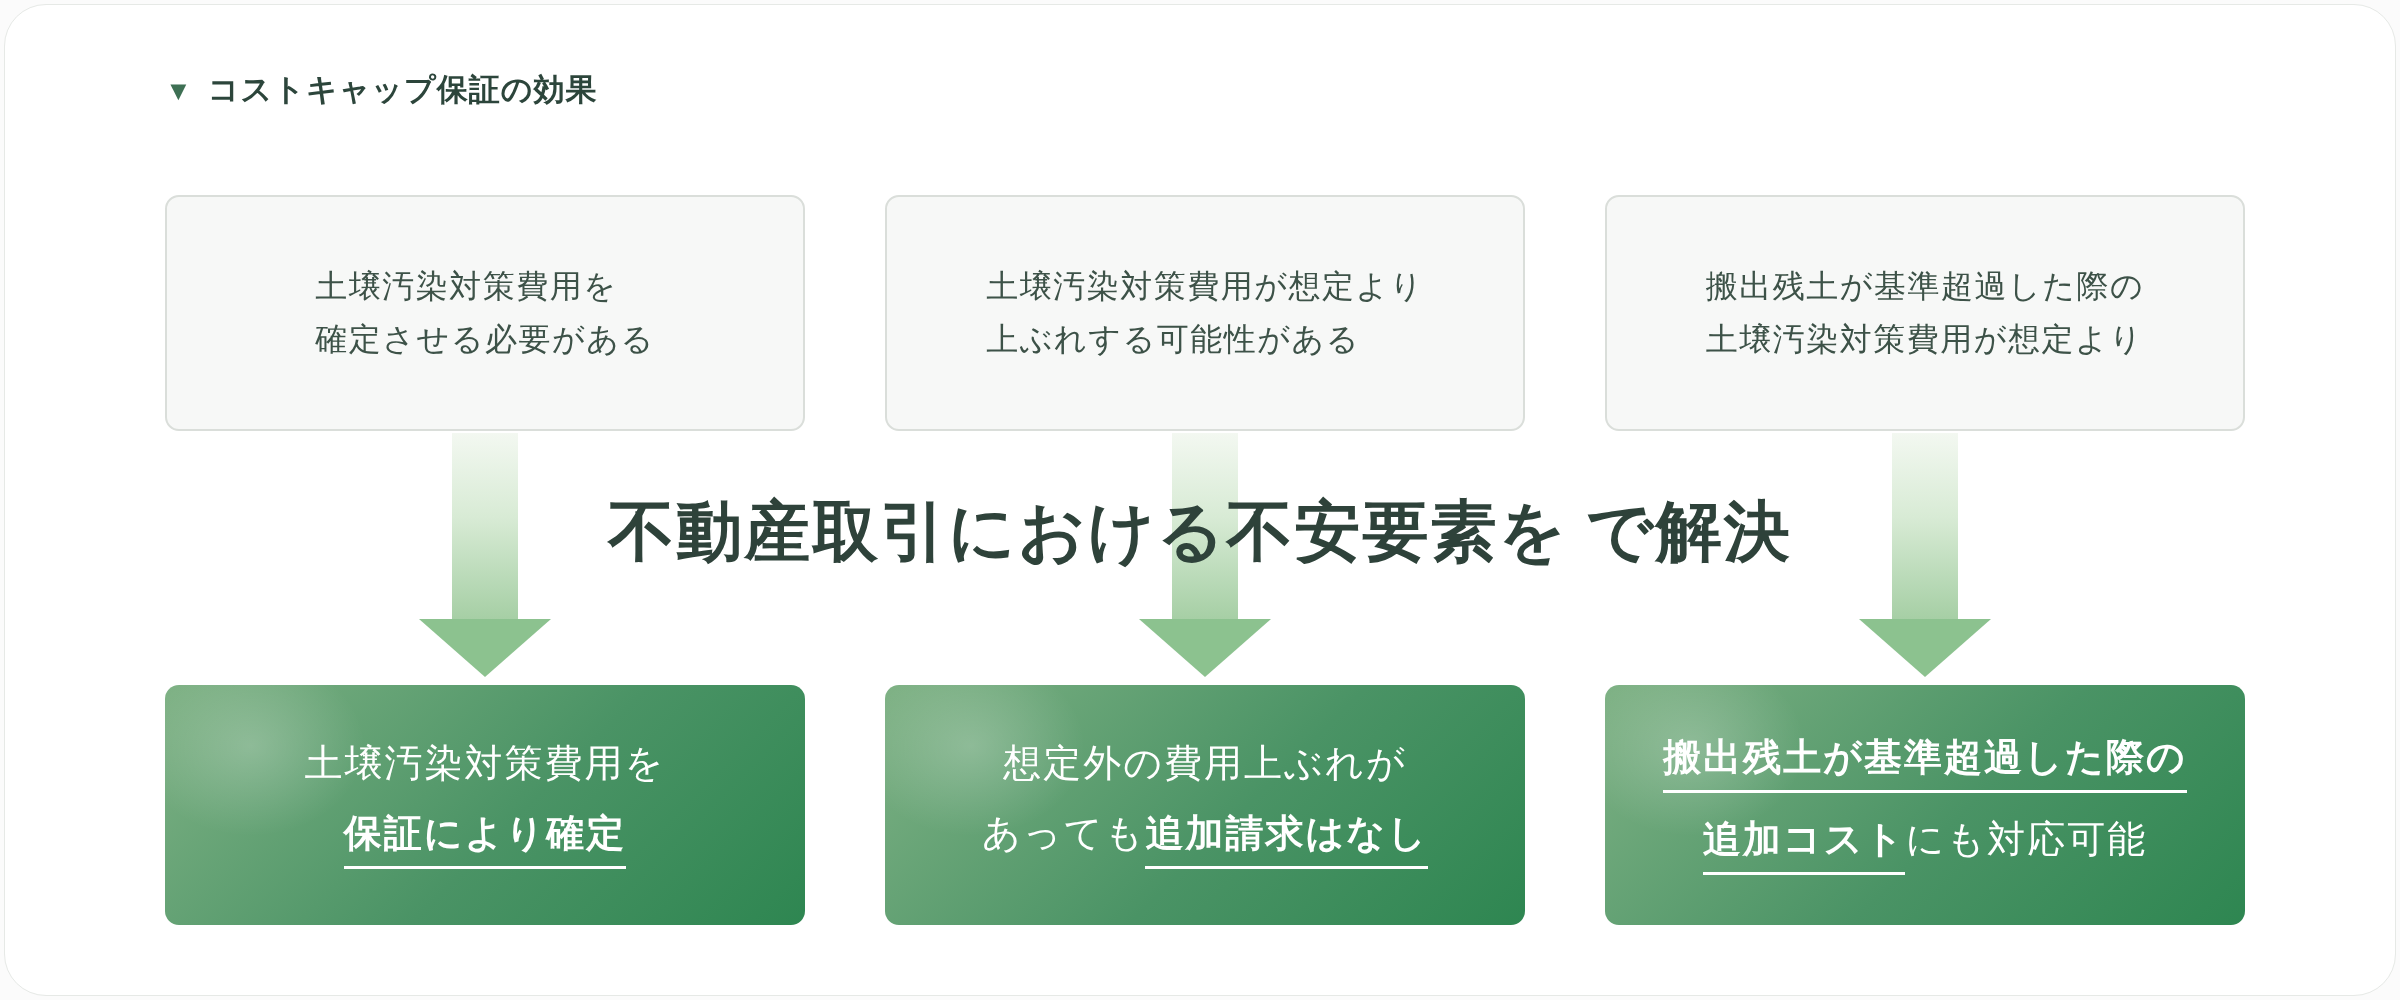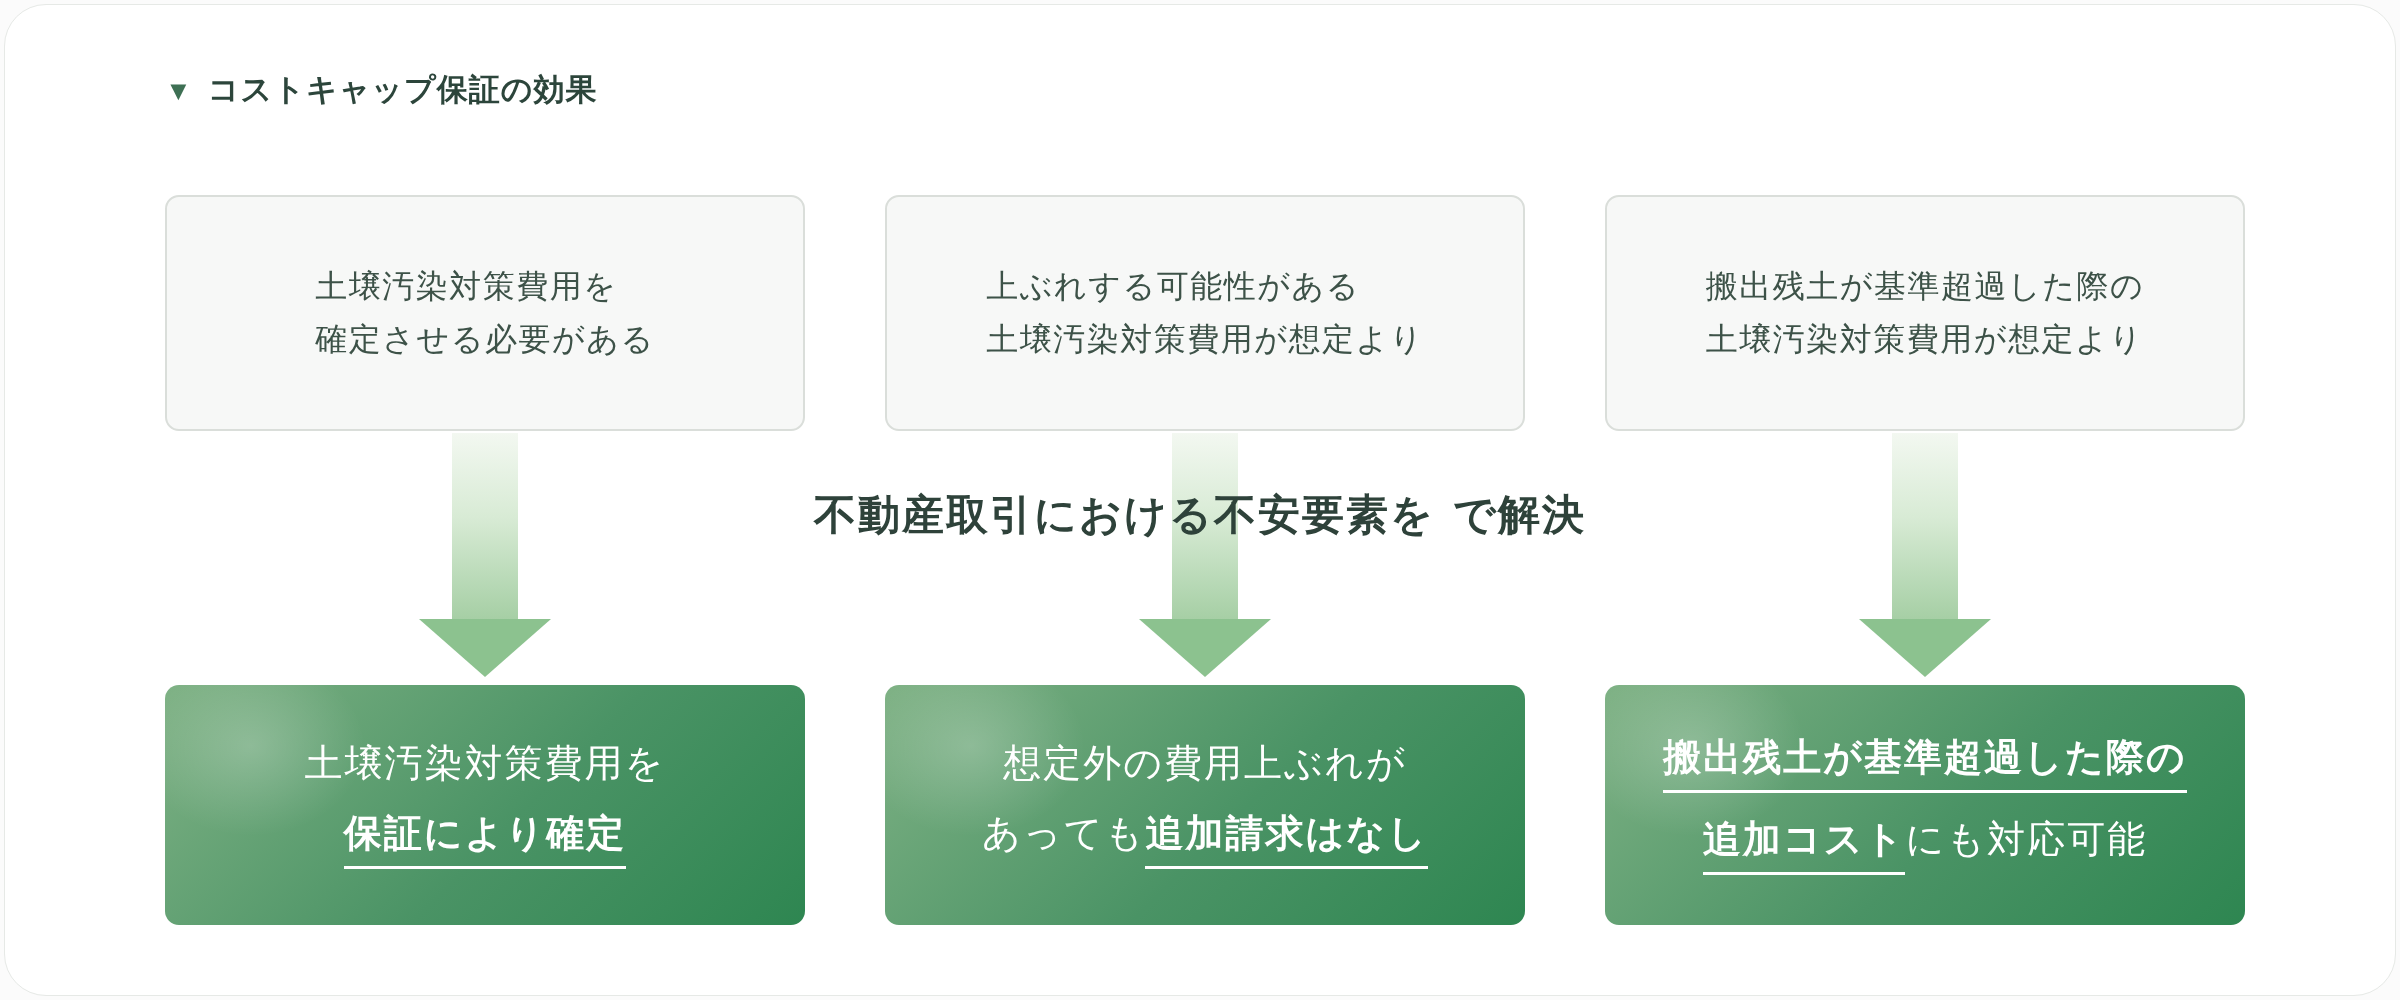--- a/index.html
+++ b/index.html
@@ -39,21 +39,21 @@
     border-left:66px solid transparent;border-right:66px solid transparent;
     border-top:58px solid #8cc28f;
   }
   .a1{left:480px}.a2{left:1200px}.a3{left:1920px}
   
   .headline{
     position:absolute;left:0;right:0;top:482px;z-index:2;
     display:flex;justify-content:center;align-items:baseline;gap:18px;
     color:#2e423a;white-space:nowrap;
   }
-  .hl-reg{font-size:42px;font-weight:600;letter-spacing:2px;}
+  .hl-reg{font-size:66px;font-weight:600;letter-spacing:2px;}
   .hl-em{font-size:67px;font-weight:800;letter-spacing:3px;position:relative;}
   .hl-em::after{
     content:"";position:absolute;left:-4px;right:-12px;bottom:7px;height:25px;
     background:#b5deb2;z-index:-1;
   }
   
   .solution{
     position:absolute;top:680px;width:640px;height:240px;border-radius:14px;
     background:linear-gradient(135deg,#7eb184 0%,#4a9365 55%,#2e8651 100%);
     color:#ffffff;display:flex;flex-direction:column;align-items:center;justify-content:center;
@@ -80,22 +80,22 @@
   </div>
 
   <div class="concern c1">
     <div class="concern-text">
       <div>土壌汚染対策費用を</div>
       <div>確定させる必要がある</div>
     </div>
   </div>
   <div class="concern c2">
     <div class="concern-text">
+      <div>土壌汚染対策費用が想定より</div>
       <div>上ぶれする可能性がある</div>
-      <div>土壌汚染対策費用が想定より</div>
     </div>
   </div>
   <div class="concern c3">
     <div class="concern-text">
       <div>搬出残土が基準超過した際の</div>
       <div>土壌汚染対策費用が想定より</div>
     </div>
   </div>
 
   <div class="arrow a1">

